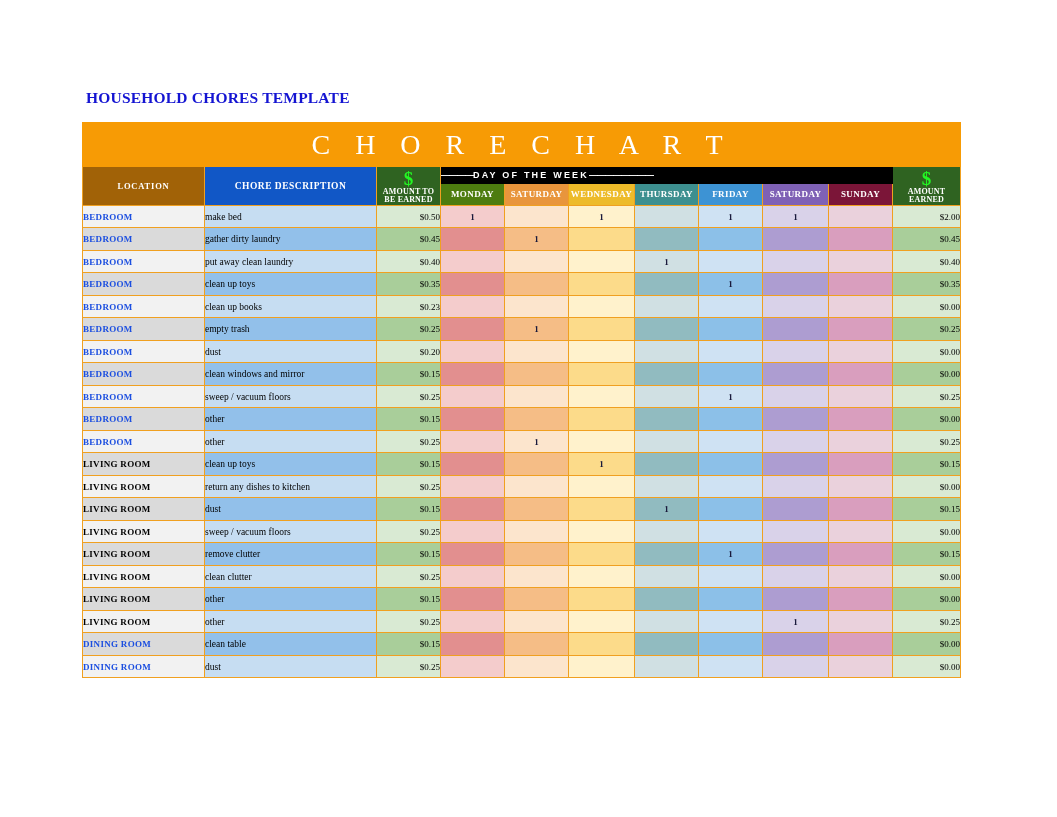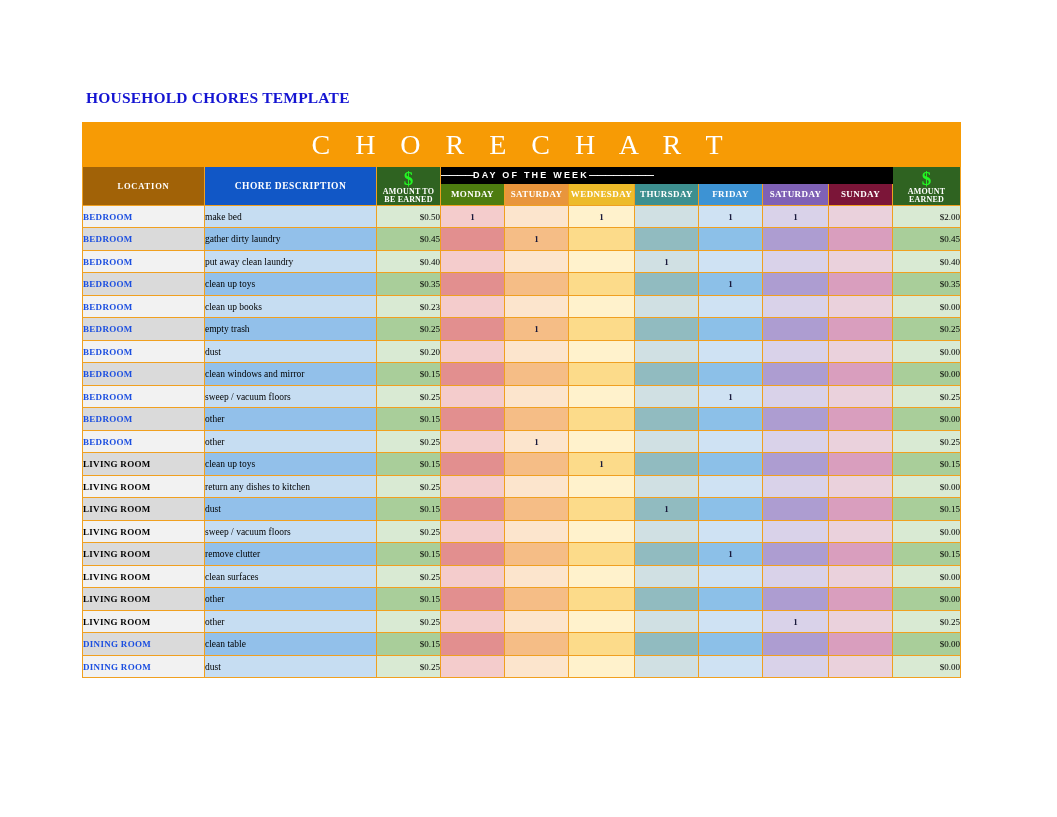--- a/index.html
+++ b/index.html
@@ -459,21 +459,21 @@
             <td class="day c-tue"></td>
             <td class="day c-wed"></td>
             <td class="day c-thu"></td>
             <td class="day c-fri">1</td>
             <td class="day c-sat"></td>
             <td class="day c-sun"></td>
             <td class="earn">$0.15</td>
           </tr>
           <tr class="datarow odd">
             <td class="loc black">LIVING ROOM</td>
-            <td class="desc">clean surfaces</td>
+            <td class="desc">clean clutter</td>
             <td class="amt">$0.25</td>
             <td class="day c-mon"></td>
             <td class="day c-tue"></td>
             <td class="day c-wed"></td>
             <td class="day c-thu"></td>
             <td class="day c-fri"></td>
             <td class="day c-sat"></td>
             <td class="day c-sun"></td>
             <td class="earn">$0.00</td>
           </tr>

